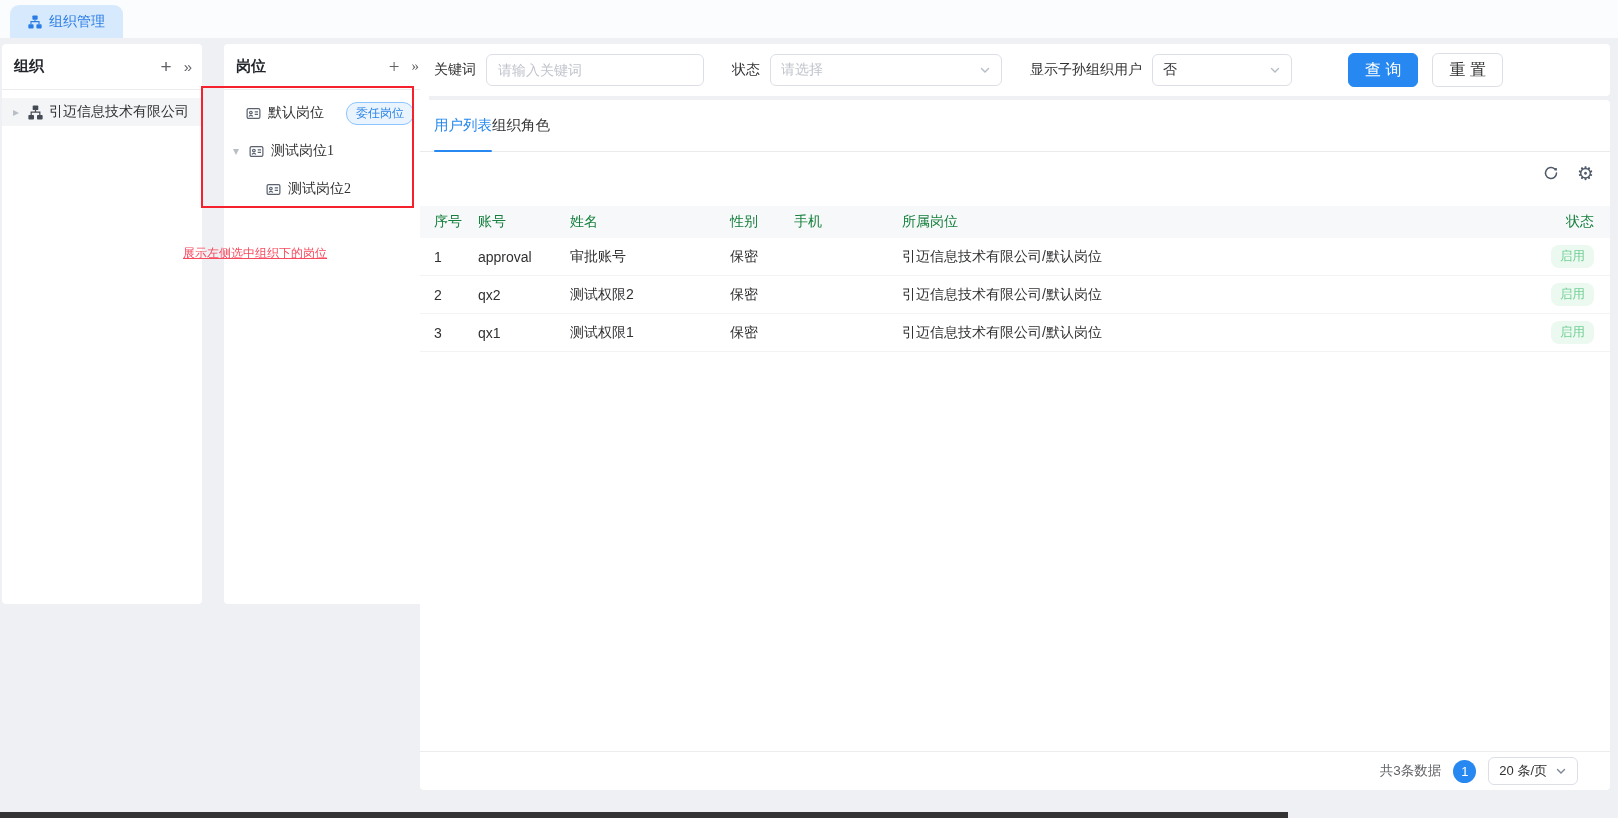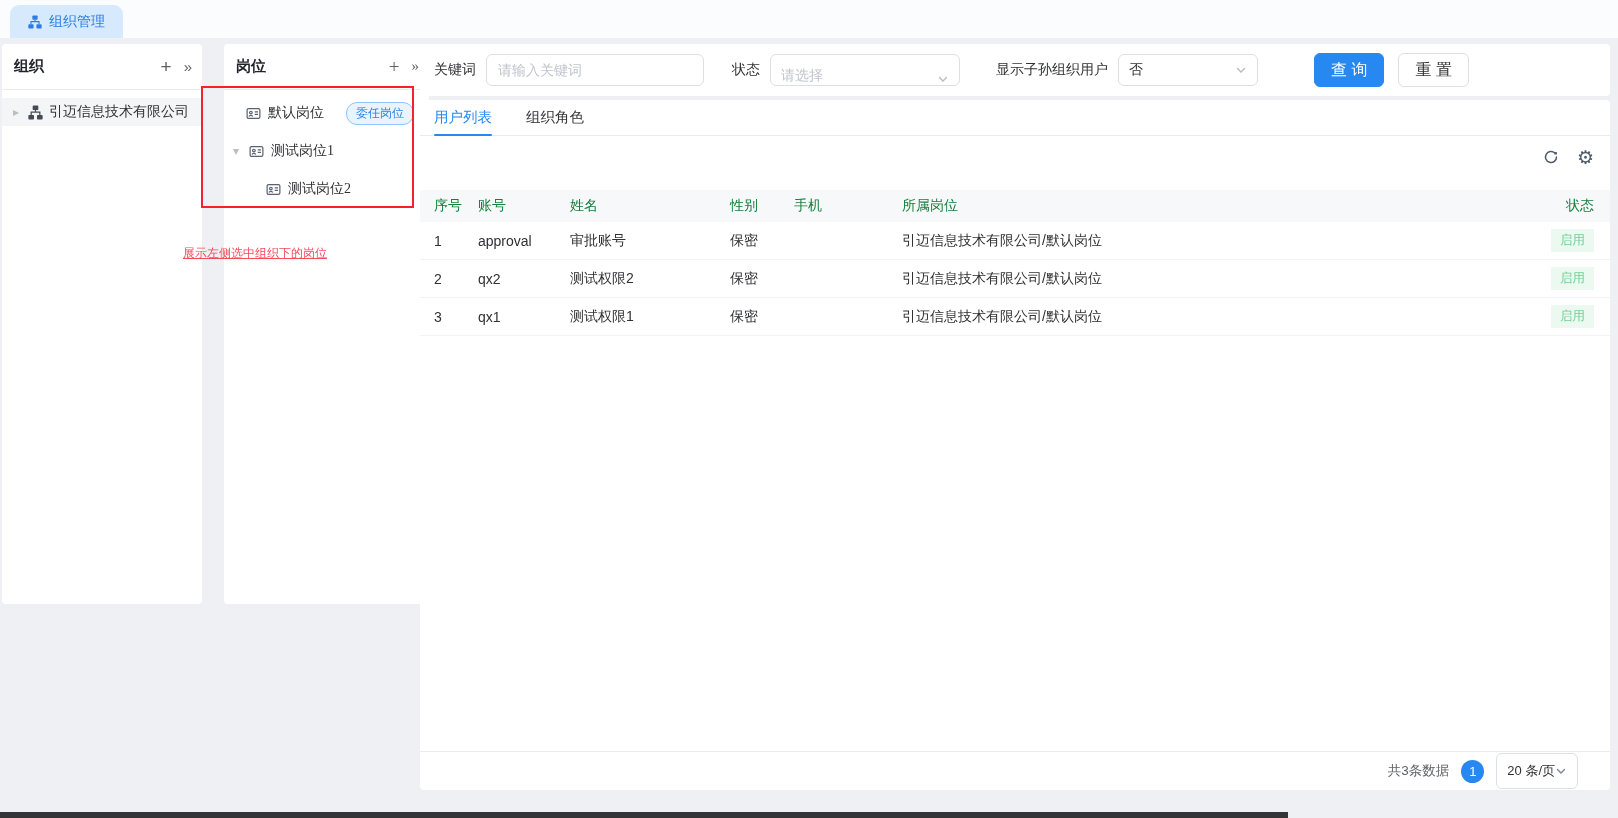--- a/index.html
+++ b/index.html
@@ -80,36 +80,36 @@
     font-family:inherit;
   }
   .kw-input::placeholder { color:#c0c4cc; }
   .select {
     height:32px; border:1px solid #dcdfe6; border-radius:6px; background:#fff;
     display:flex; align-items:center; padding:0 10px; font-size:14px;
     cursor:pointer;
   }
   .select .ph  { color:#c0c4cc; flex:1; }
   .select .val { color:#303133; flex:1; }
-  .sel-status { width:190px; margin-right:36px;align-items:flex-end; }
+  .sel-status { width:232px; margin-right:28px; }
   .sel-desc   { width:140px; }
   .btn {
     height:34px; padding:0 16px; border-radius:6px; font-size:16px;
     cursor:pointer; white-space:nowrap; font-family:inherit;
   }
   .btn-primary { margin-left:56px; background:#2688f0; border:1px solid #2688f0; color:#fff; }
   .btn-plain   { margin-left:14px; background:#fff; border:1px solid #dcdfe6; color:#303133; }
 
   
   .content-card {
     position:absolute; left:420px; top:100px; width:1190px; height:690px;
     background:#fff; border-radius:4px; display:flex; flex-direction:column;
   }
   .tabs-row {
-    display:flex; gap:34px; padding:0 14px; height:36px; align-items:center;
+    display:flex; padding:0 14px; height:52px; align-items:center;
     border-bottom:1px solid #e9eaec;
   }
   .tab { font-size:14.5px; color:#303133; cursor:pointer; height:100%;
          display:flex; align-items:center; position:relative; }
   .tab.active { color:#2688f0; }
   .tab.active::after {
     content:""; position:absolute; left:0; right:0; bottom:-1px; height:2.5px;
     background:#2688f0; border-radius:2px;
   }
   .toolbar {
@@ -122,36 +122,36 @@
   .t-row {
     display:grid;
     grid-template-columns:44px 92px 160px 64px 108px 1fr 78px;
     align-items:center; padding:0 16px 0 14px; font-size:14px;
   }
   .t-head { background:#f7f8fa; height:32px; color:#15803d; margin-top:12px; }
   .t-data { height:38px; border-bottom:1px solid #f2f3f5; color:#303133; cursor:pointer; }
   .t-cell-status { justify-self:end; }
   .status-badge {
     display:inline-block; background:#ebf9f0; color:#71cf94;
-    font-size:12.5px; padding:3px 9px; border-radius:0;
+    font-size:12.5px; padding:3px 9px; border-radius:8px;
   }
   .t-spacer { flex:1; }
 
   .pagination {
     height:39px; border-top:1px solid #ececee;
     display:flex; align-items:center; justify-content:flex-end;
     gap:12px; padding-right:32px;
   }
   .total-text { font-size:13.5px; color:#606266; }
   .page-num {
     width:23px; height:23px; border-radius:50%; background:#2688f0; color:#fff;
     font-size:13px; display:flex; align-items:center; justify-content:center;
     cursor:pointer;
   }
-  .sel-pagesize { height:36px; font-size:13px; padding:0 10px; }
+  .sel-pagesize { height:28px; font-size:13px; gap:8px; padding:0 10px; }
 
   .bottom-strip {
     position:absolute; left:0; bottom:0; width:1288px; height:6px;
     background:#343434; cursor:pointer;
   }
 </style>
 </head>
 <body>
 
 <div class="page">

